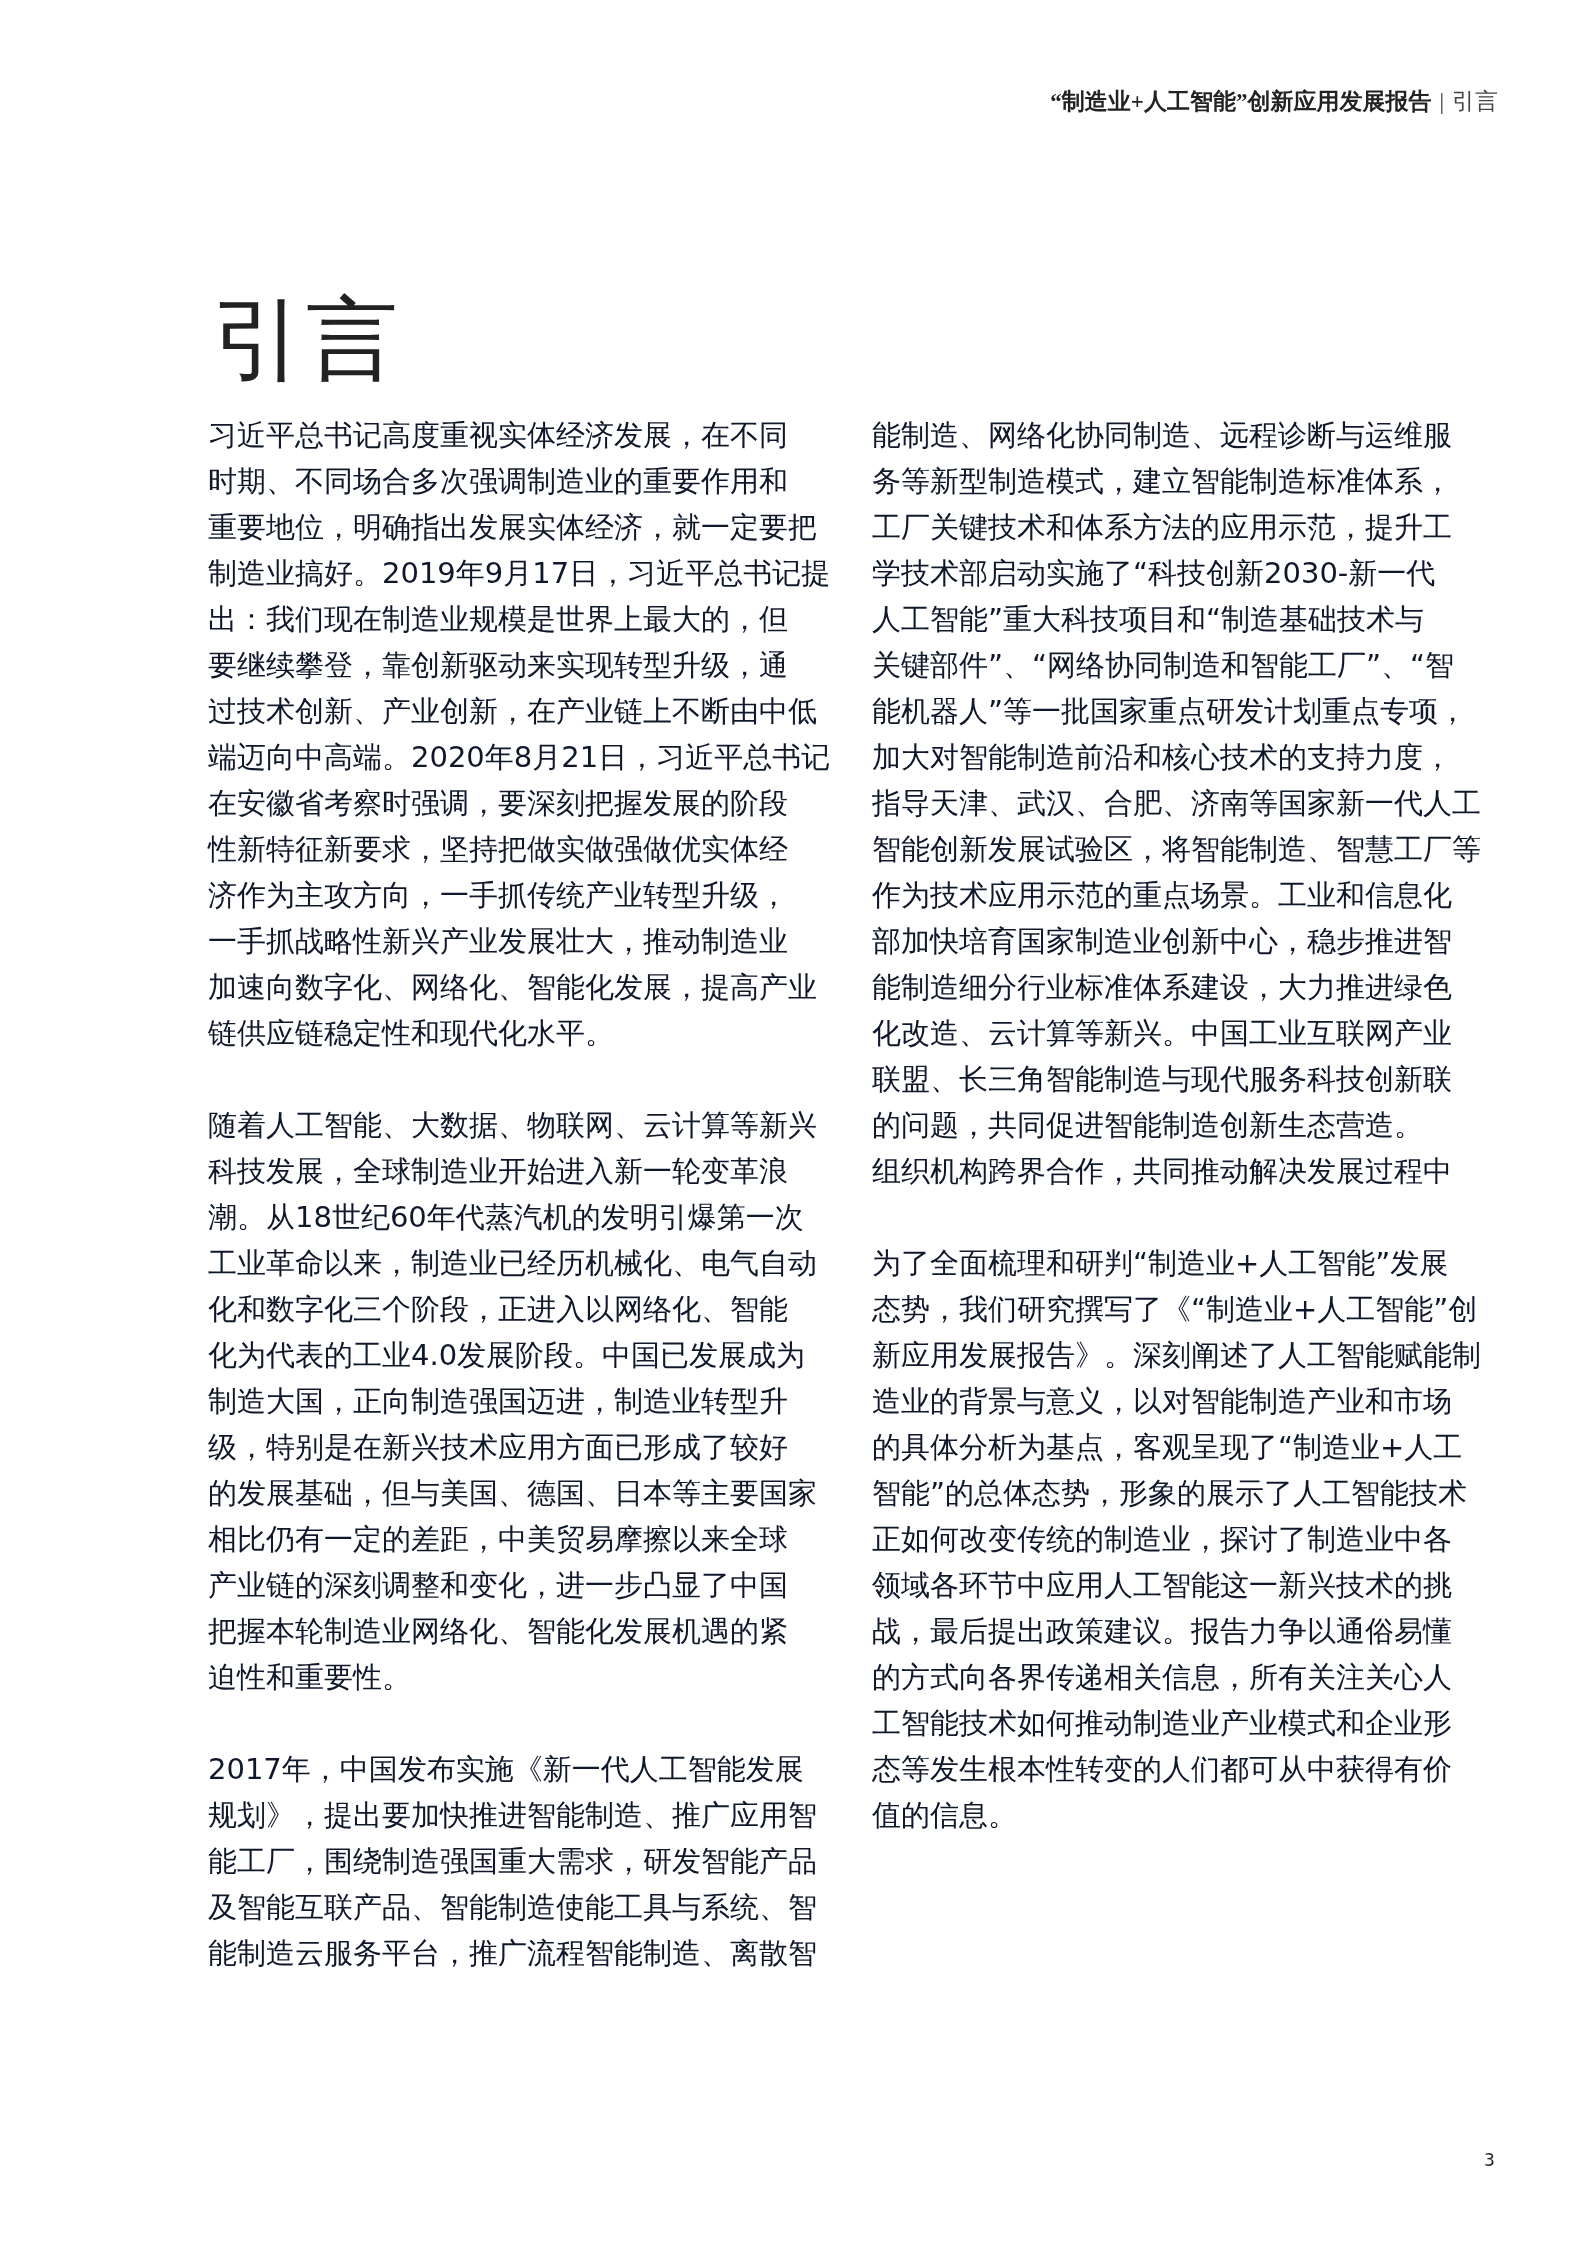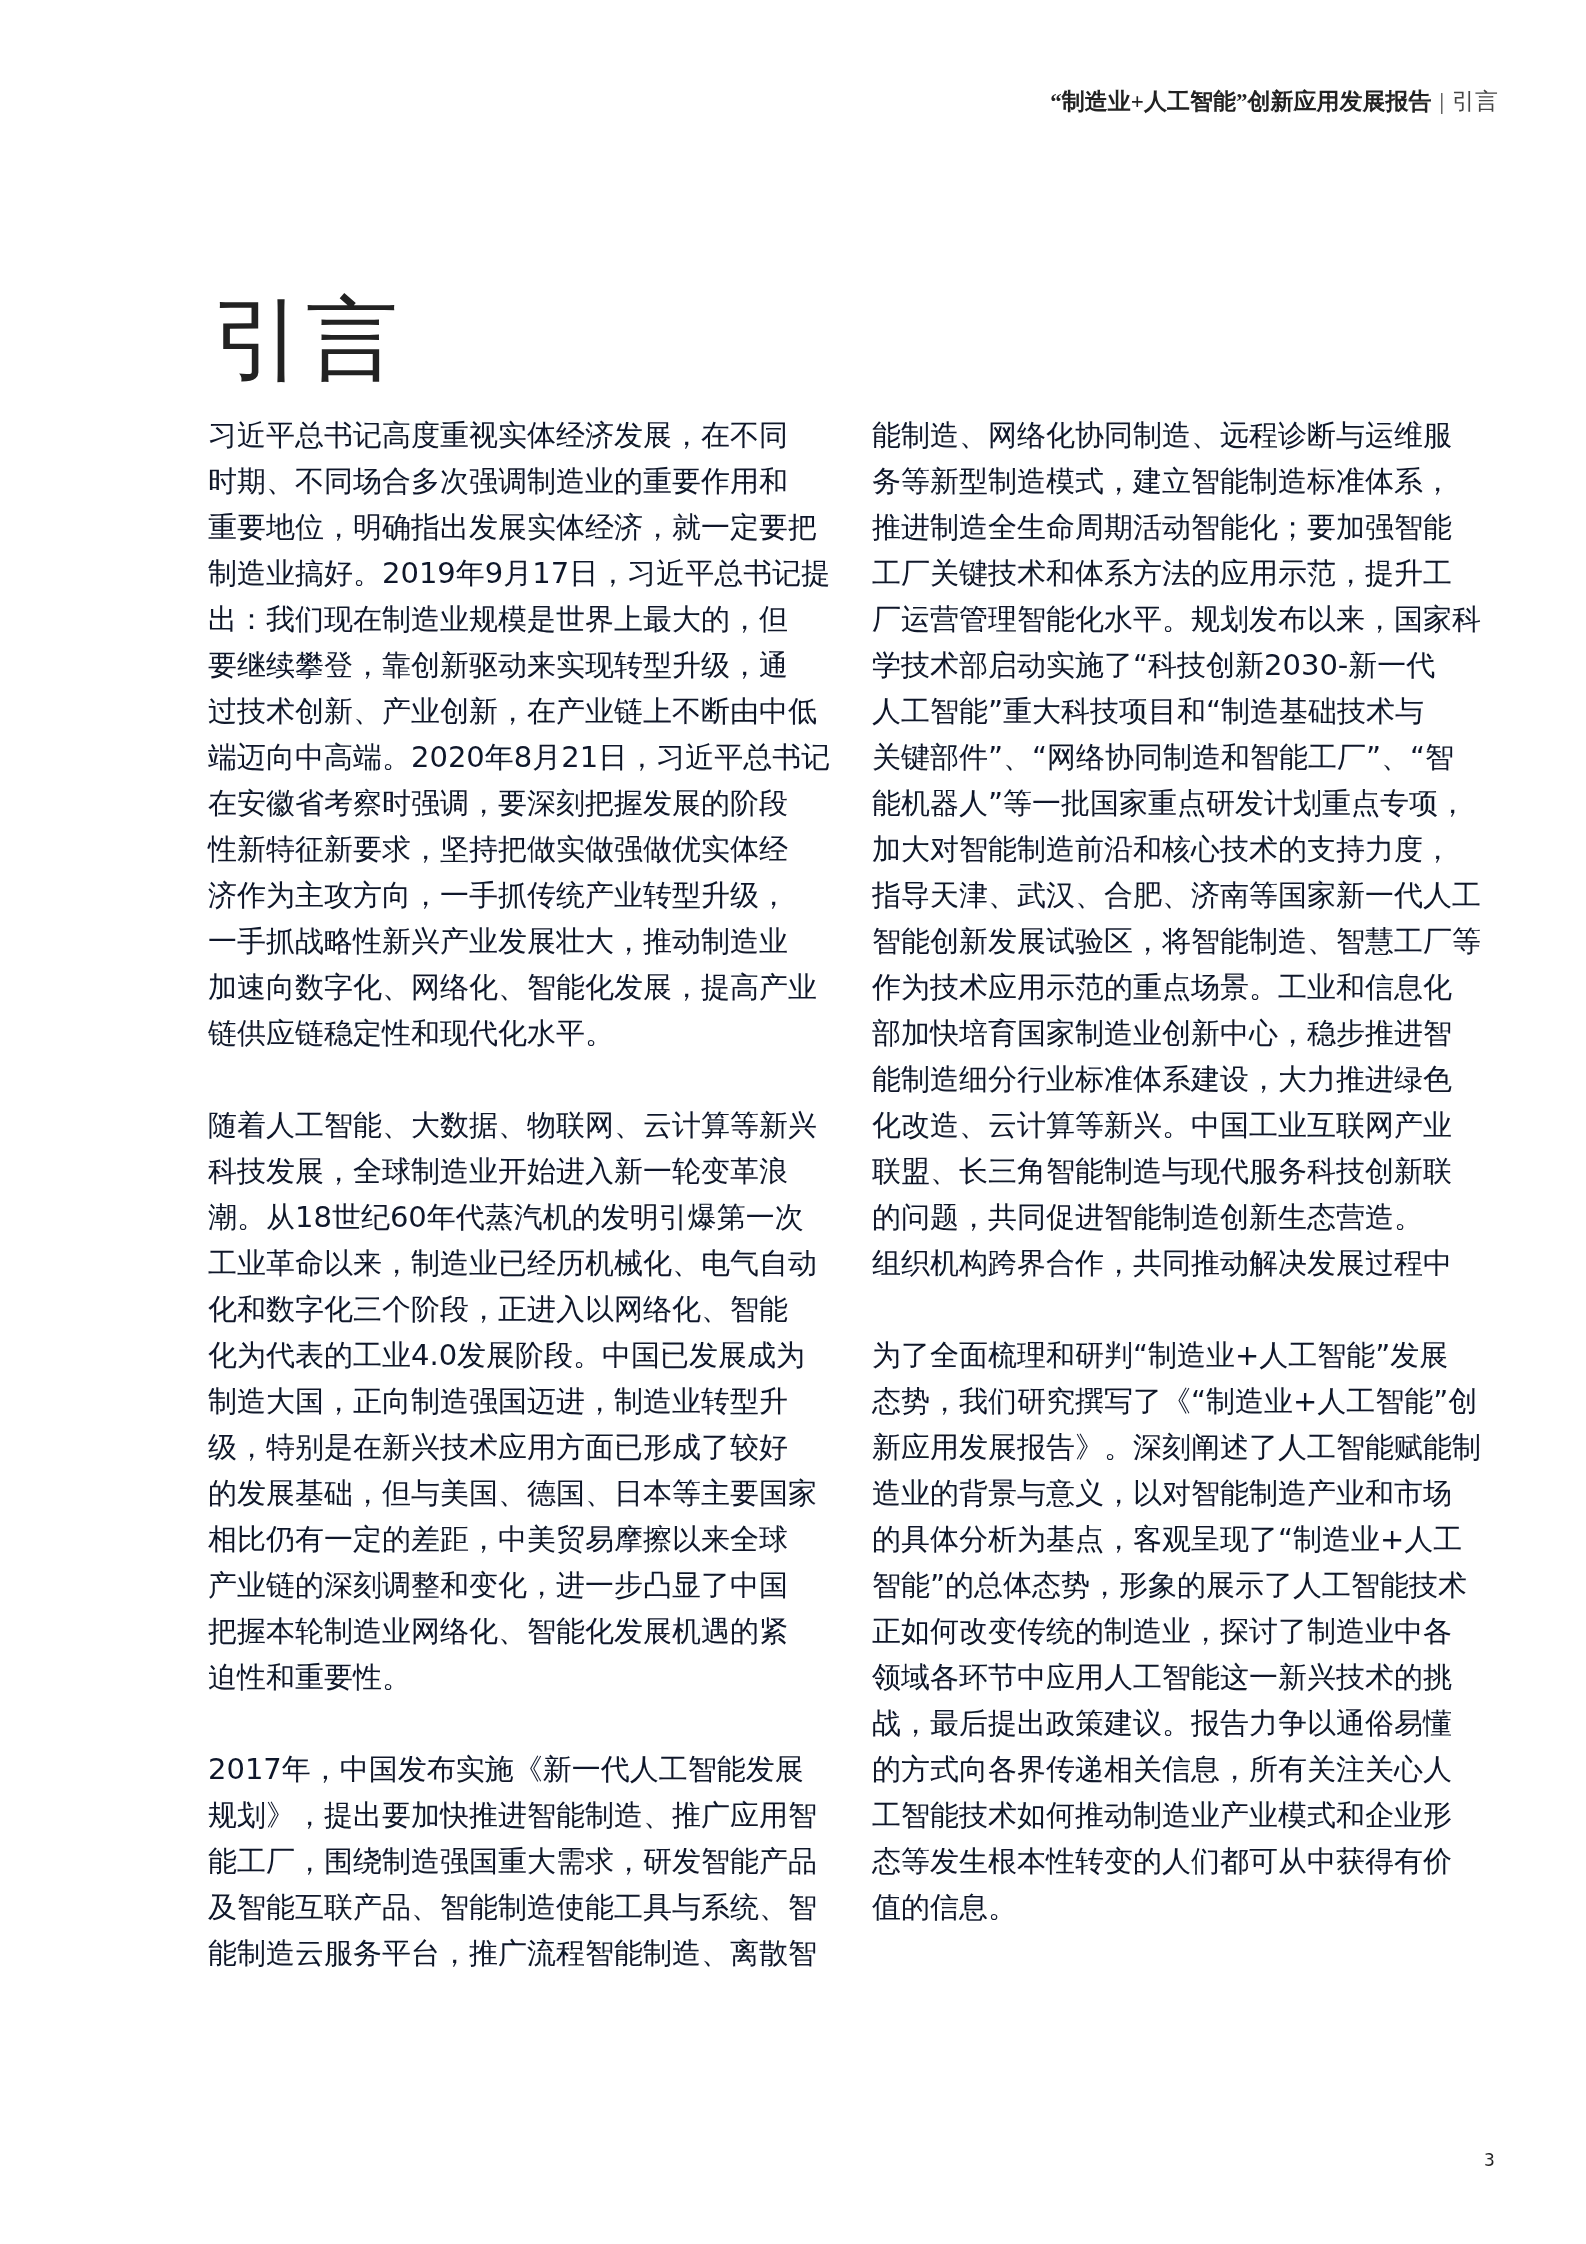--- a/index.html
+++ b/index.html
@@ -65,23 +65,21 @@
       <span class="line">规划》，提出要加快推进智能制造、推广应用智</span>
       <span class="line">能工厂，围绕制造强国重大需求，研发智能产品</span>
       <span class="line">及智能互联产品、智能制造使能工具与系统、智</span>
       <span class="line">能制造云服务平台，推广流程智能制造、离散智</span>
     </p>
   </div>
 <div class="column col-right" id="col-right">
     <p class="para">
       <span class="line">能制造、网络化协同制造、远程诊断与运维服</span>
       <span class="line">务等新型制造模式，建立智能制造标准体系，</span>
-      <span class="line">推进制造全生命周期活动智能化；要加强智能</span>
       <span class="line">工厂关键技术和体系方法的应用示范，提升工</span>
-      <span class="line">厂运营管理智能化水平。规划发布以来，国家科</span>
       <span class="line">学技术部启动实施了“科技创新2030-新一代</span>
       <span class="line">人工智能”重大科技项目和“制造基础技术与</span>
       <span class="line">关键部件”、“网络协同制造和智能工厂”、“智</span>
       <span class="line">能机器人”等一批国家重点研发计划重点专项，</span>
       <span class="line">加大对智能制造前沿和核心技术的支持力度，</span>
       <span class="line">指导天津、武汉、合肥、济南等国家新一代人工</span>
       <span class="line">智能创新发展试验区，将智能制造、智慧工厂等</span>
       <span class="line">作为技术应用示范的重点场景。工业和信息化</span>
       <span class="line">部加快培育国家制造业创新中心，稳步推进智</span>
       <span class="line">能制造细分行业标准体系建设，大力推进绿色</span>

